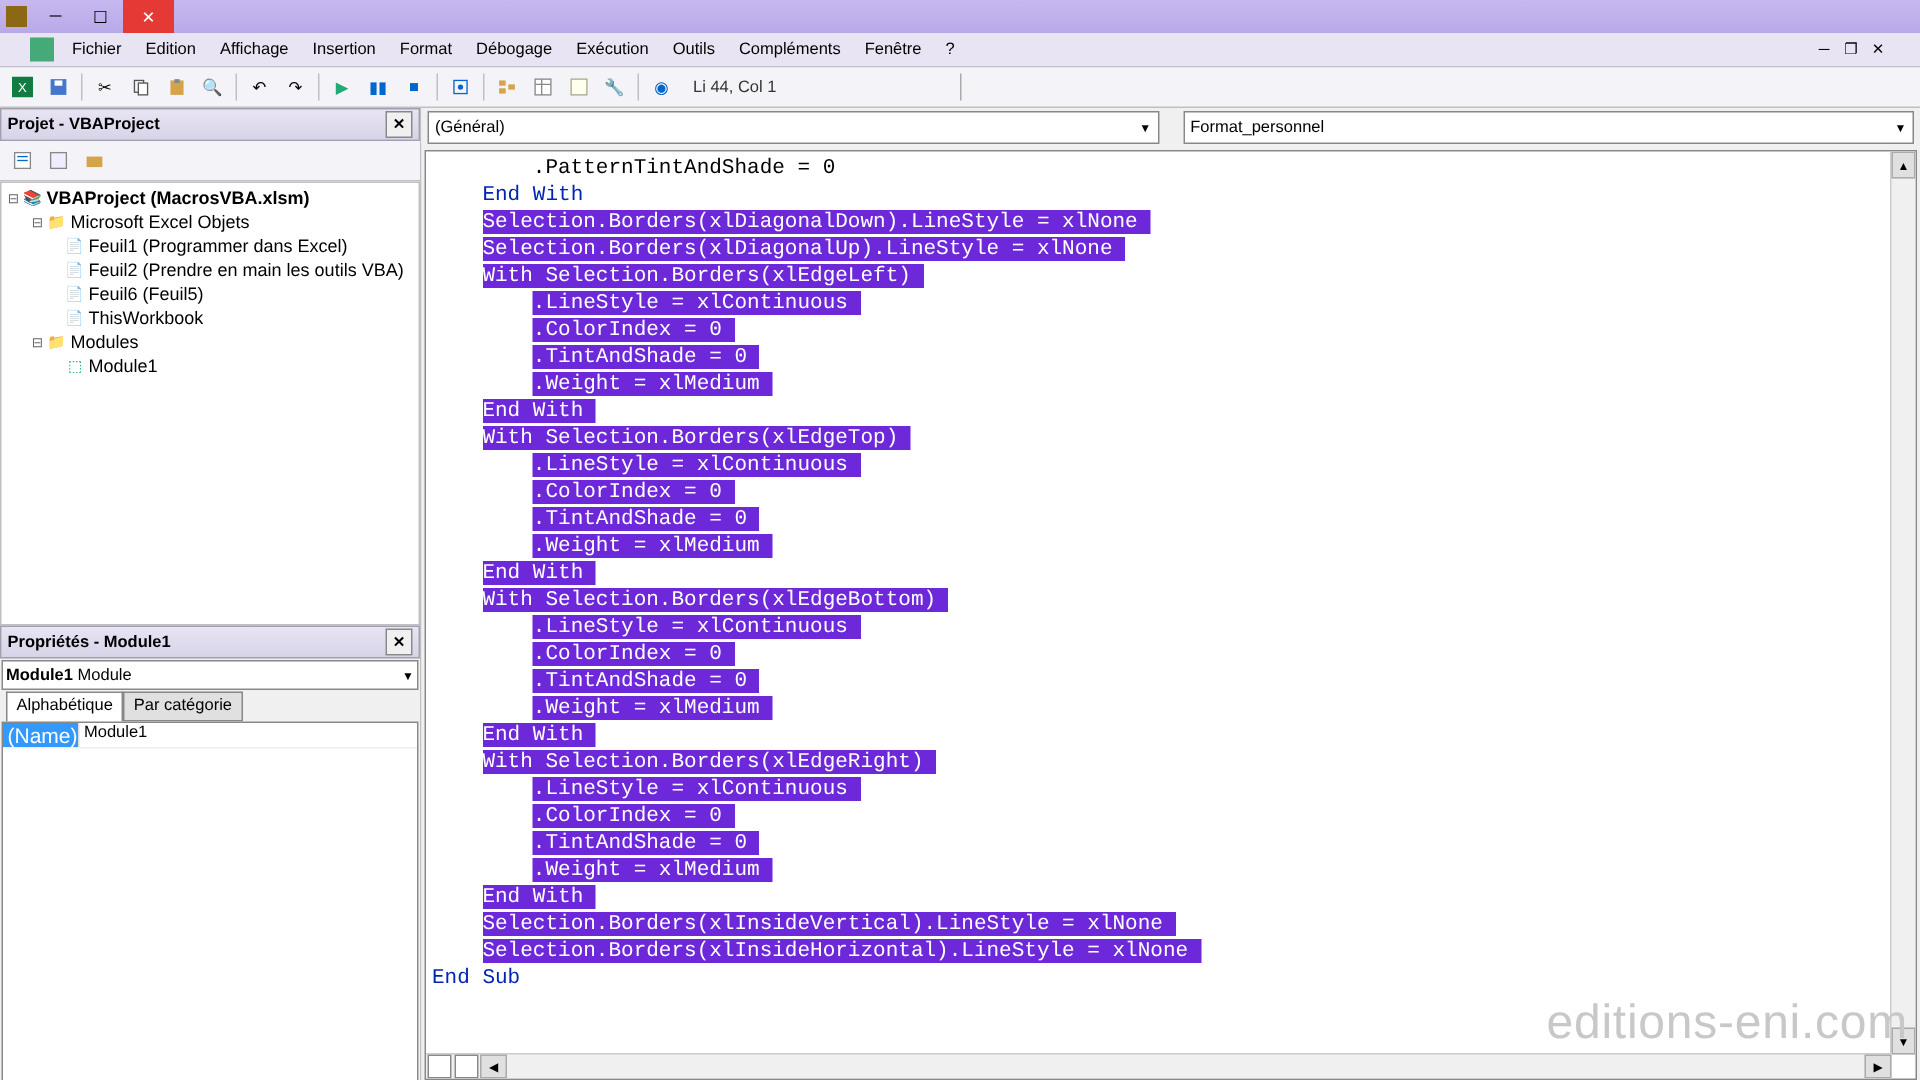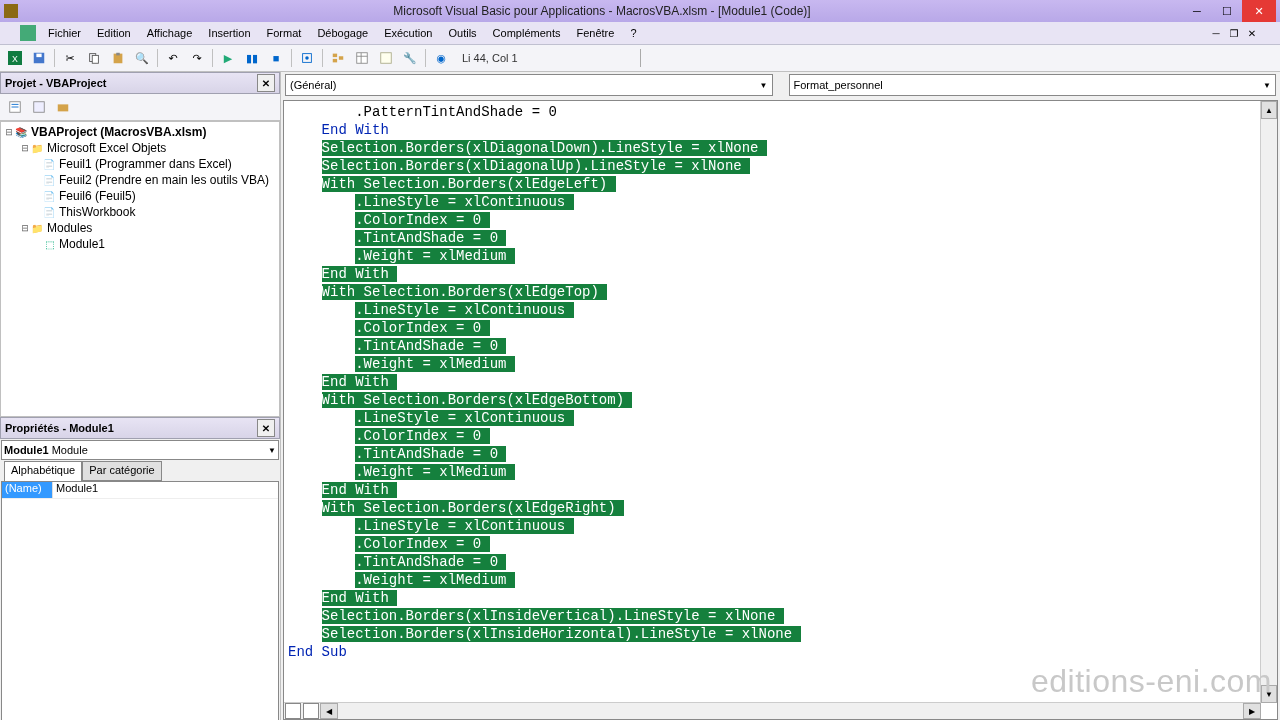--- a/index.html
+++ b/index.html
@@ -30,46 +30,45 @@
 .tree-row .ticon { width:14px; height:14px; margin-right:2px; display:inline-flex; align-items:center; justify-content:center; font-size:10px; }
 .tree-row .tlabel { font-size:12px; }
 .props-panel { height:305px; display:flex; flex-direction:column; }
 .props-combo { height:18px; border:1px solid #888; margin:1px; display:flex; align-items:center; padding:0 2px; font-size:11px; background:#fff; }
 .props-combo .dd { margin-left:auto; font-size:8px; }
 .props-tabs { height:20px; display:flex; padding-left:4px; gap:0; }
 .props-tab { border:1px solid #888; border-bottom:none; padding:2px 6px; background:#fff; cursor:pointer; font-size:11px; }
 .props-tab.inactive { background:#e0e0e0; border-bottom:1px solid #888; }
 .props-grid { flex:1; background:#fff; border:1px solid #888; margin:0 1px 1px 1px; overflow:auto; }
 .prop-row { display:flex; height:16px; border-bottom:1px solid #eee; }
-.prop-name { width:44px; padding:0 3px; font-size:11px; }
+.prop-name { width:44px; padding:0 3px; font-size:14px; }
 .prop-name.sel { background:#3399ff; color:#fff; }
 .prop-val { flex:1; padding:0 3px; font-size:11px; border-left:1px solid #ddd; }
 .code-area { flex:1; display:flex; flex-direction:column; background:#f0f0f0; }
 .code-combos { height:22px; display:flex; gap:16px; padding:2px 4px; background:#f0f0f0; }
 .combo { flex:1; border:1px solid #888; background:#fff; display:flex; align-items:center; padding:0 4px; font-size:11px; cursor:pointer; }
 .combo .dd { margin-left:auto; font-size:8px; }
 .code-scroll { flex:1; background:#fff; margin:2px; border:1px solid #888; position:relative; overflow:hidden; }
 .code-body { position:absolute; top:0; left:0; right:16px; bottom:16px; overflow:auto; padding:2px 4px; font-family:Consolas,'Courier New',monospace; font-size:14px; line-height:18px; }
 .vscroll { position:absolute; right:0; top:0; width:16px; bottom:16px; background:#f0f0f0; border-left:1px solid #ccc; }
 .vscroll .vbtn { height:16px; background:#e0e0e0; border:1px solid #aaa; display:flex; align-items:center; justify-content:center; font-size:8px; cursor:pointer; }
 .vscroll .vtrack { position:absolute; top:16px; bottom:16px; left:0; right:0; }
 .hscroll { position:absolute; bottom:0; left:0; right:16px; height:16px; background:#f0f0f0; border-top:1px solid #ccc; display:flex; }
 .hscroll .hbtn { width:16px; background:#e0e0e0; border:1px solid #aaa; display:flex; align-items:center; justify-content:center; font-size:8px; cursor:pointer; }
 .hscroll .viewbtn { width:14px; height:14px; border:1px solid #888; margin:0 1px; background:#fff; cursor:pointer; }
 .code-line { white-space:pre; }
 .kw { color:#0024b3; }
-.sel { background:#15803d; color:#fff; }
+.sel { background:#6d28d9; color:#fff; }
 .watermark { position:fixed; bottom:20px; right:8px; font-size:32px; color:#c8c8c8; font-family:sans-serif; pointer-events:none; letter-spacing:0.5px; }
 </style>
 </head>
 <body>
 
 <div class="titlebar">
   <div class="icon"></div>
-  <div class="title">Microsoft Visual Basic pour Applications - MacrosVBA.xlsm - [Module1 (Code)]</div>
   <div class="winbtns">
     <div class="winbtn">─</div>
     <div class="winbtn">☐</div>
     <div class="winbtn close">✕</div>
   </div>
 </div>
 
 <div class="menubar">
   <span style="width:16px;height:16px;background:#4a7;margin-right:4px;display:inline-block"></span>
   <span class="mitem">Fichier</span>

